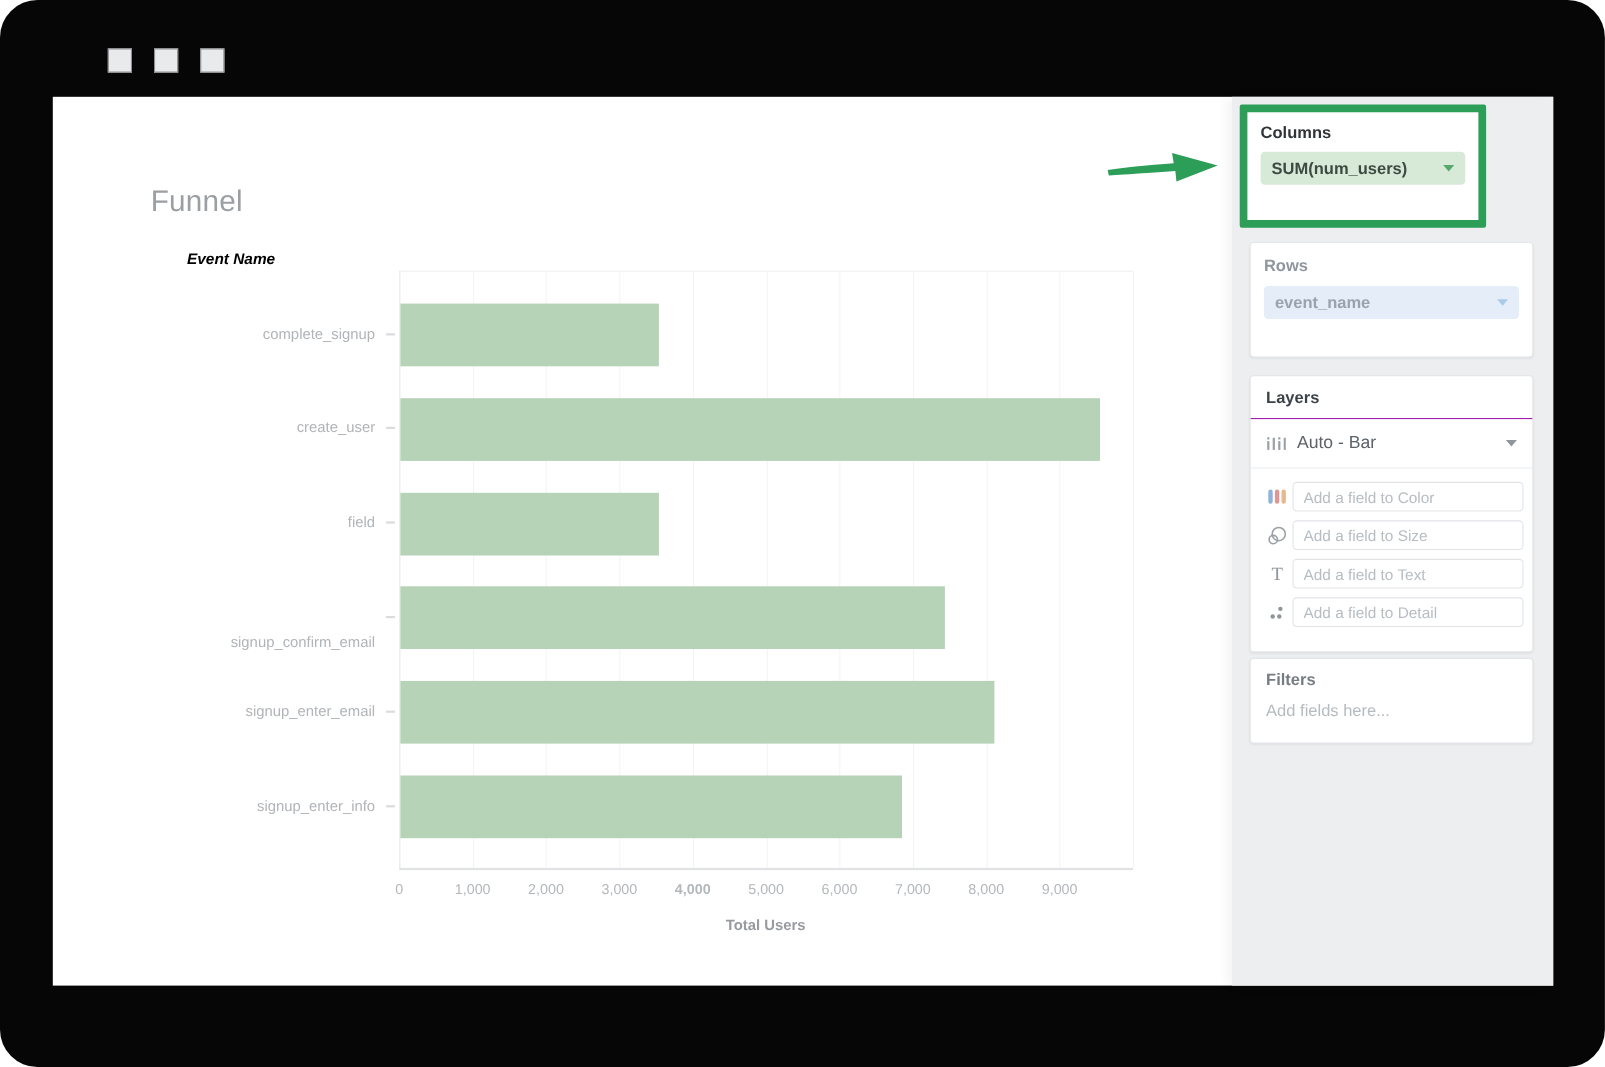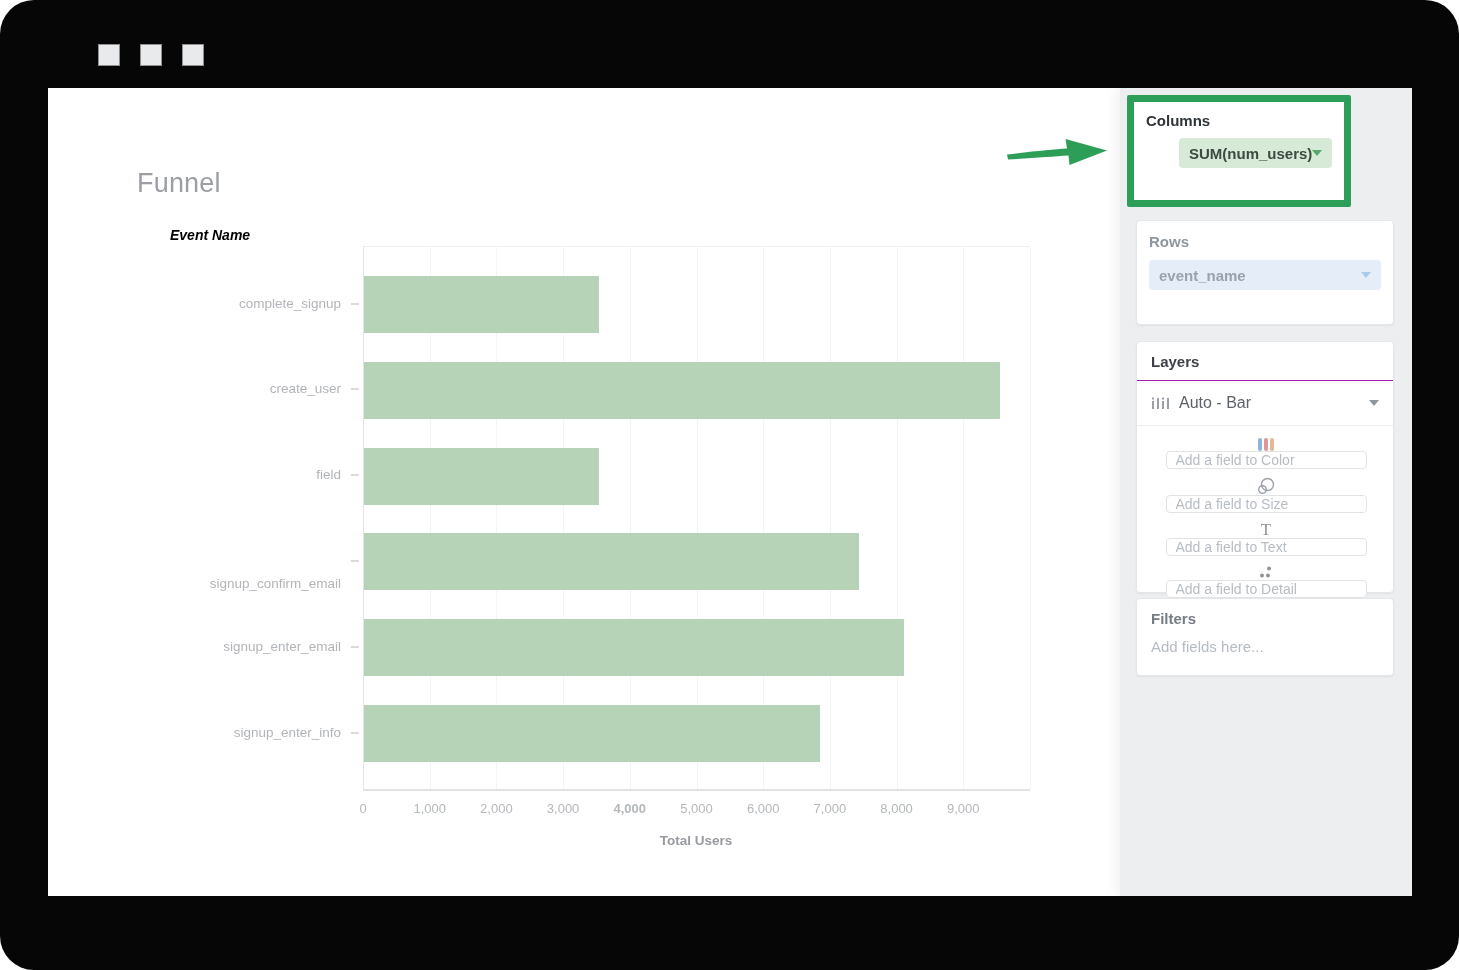--- a/index.html
+++ b/index.html
@@ -33,35 +33,35 @@
   .card { position:absolute; left:16px; width:258px; background:#fff; border:1px solid #e4e6e9;
           border-radius:4px; box-shadow:0 1px 2px rgba(0,0,0,.05); }
   .card-title { font-size:15px; font-weight:700; }
   .pill { height:30px; border-radius:4px; display:flex; align-items:center; justify-content:space-between;
           padding:0 10px; font-size:15px; font-weight:700; cursor:pointer; }
   .caret { width:0; height:0; border-left:5.5px solid transparent; border-right:5.5px solid transparent; border-top:6px solid; }
 
   .annotation-box { position:absolute; left:7px; top:7px; width:224px; height:112px;
                     border:7px solid #2d9e57; background:#fff; border-radius:2px; padding:8px 12px; }
   .annotation-box .card-title { color:#2f3438; margin-top:2px; }
-  .pill-green { background:#d7e9d7; color:#3d4a41; margin-top:9px;margin-left:33px; }
+  .pill-green { background:#d7e9d7; color:#3d4a41; margin-top:9px; }
   .pill-green .caret { border-top-color:#57a86b; }
 
   .rows-card { top:132px; height:105px; padding:12px 12px; }
   .rows-card .card-title { color:#8f969d; }
   .pill-blue { background:#e4edf8; color:#9aa2ac; margin-top:10px; }
   .pill-blue .caret { border-top-color:#a9cbe9; }
 
   .layers-card { top:253px; height:252px; }
   .layers-header { padding:11px 14px 10px; border-bottom:1px solid #a21caf; color:#3c4247; }
   .mark-row { display:flex; align-items:center; height:45px; padding:0 14px; border-bottom:1px solid #eceef0; }
   .mark-label { font-size:16px; color:#5c6268; margin-left:10px; flex:1; }
   .mark-caret { border-top-color:#8f969d; }
   .fields { padding:12px 8px 0 10px; }
-  .field-row { display:flex; align-items:center; margin-bottom:8px;flex-direction:column; }
+  .field-row { display:flex; align-items:center; margin-bottom:8px; }
   .field-icon { width:28px; display:flex; justify-content:center; align-items:center; }
   .field-input { flex:1; height:27px; border:1px solid #e1e4e7; border-radius:4px; padding:0 9px;
                  font-family:"Liberation Sans",sans-serif; font-size:14px; color:#5c6268; background:#fff; outline:none; }
   .field-input::placeholder { color:#b7bdc3; opacity:1; }
 
   .filters-card { top:510px; height:78px; padding:11px 14px; }
   .filters-card .card-title { color:#767c83; }
   .filters-placeholder { font-size:15px; color:#b5bbc1; margin-top:11px; }
 
   .color-bars { display:flex; gap:2px; }

